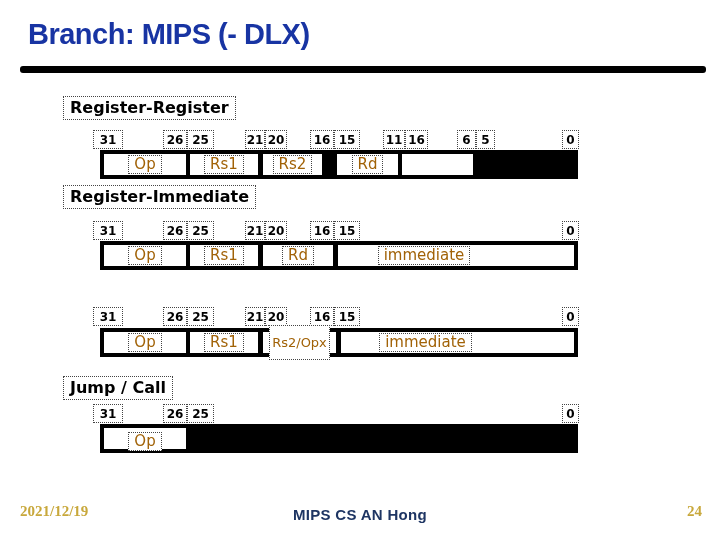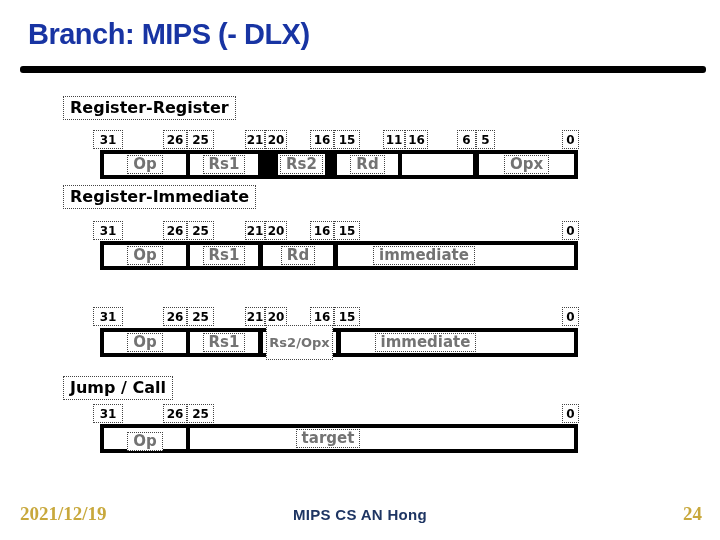--- a/index.html
+++ b/index.html
@@ -34,34 +34,34 @@
   .fbox{
     position:absolute; width:470px; height:21px;
     border:4px solid #000; background:#000;
   }
   .seg{
     position:absolute; top:0; height:21px; background:#fff;
     display:flex; align-items:center; justify-content:center;
   }
   .flabel{
     border:1px dotted #444; background:#fff; padding:0 5px;
-    font-weight:bold; font-size:15px; line-height:17px; color:#737373;
+    font-weight:normal; font-size:15px; line-height:17px; color:#a16207;
     white-space:nowrap;
   }
   .flabel:empty{display:none;}
   .flabel.tight{font-size:13px; padding:8px 2px;}
   .flabel.pull-sm{transform:translateX(-32px);}
   .flabel.pull-md{transform:translateX(-54px);}
   .seg.drop{align-items:flex-end;}
   .seg.drop .flabel{margin-bottom:-2px;}
   
   .footer-date,.footer-page{
     position:absolute; top:503px;
     font-family:"Liberation Serif",serif; font-weight:bold;
-    font-size:19px; color:#c8a83c; white-space:nowrap;text-align:center;
+    font-size:15px; color:#c8a83c; white-space:nowrap;text-align:center;
   }
   .footer-date{left:20px;}
   .footer-page{right:18px;margin-left:24px;}
   .footer-credit{
     position:absolute; top:506px; left:0; width:100%; text-align:center;
     font-family:"Liberation Sans",sans-serif; font-weight:bold;
     font-size:15px; letter-spacing:0.3px; color:#1e3563;
   }
 </style>
 </head>
@@ -87,30 +87,27 @@
   <span class="bit" style="left:476px;top:130px;width:19px">5</span>
   <span class="bit" style="left:562px;top:130px;width:17px">0</span>
 
   <div class="fbox" style="left:100px;top:150px">
     <div class="seg" style="left:0;width:82px">
         <span class="flabel">Op</span>
       </div>
     <div class="seg" style="left:86px;width:68px">
         <span class="flabel">Rs1</span>
       </div>
-    <div class="seg" style="left:174px;width:47px">
+    <div class="seg" style="left:159px;width:59px">
         <span class="flabel">Rs2</span>
       </div>
     <div class="seg" style="left:233px;width:61px">
         <span class="flabel">Rd</span>
       </div>
     <div class="seg" style="left:298px;width:71px"></div>
-    <div class="seg" style="left:375px;width:95px">
-        <span class="flabel">Opx</span>
-      </div>
   </div>
 
   <div class="sec-label" style="left:63px;top:185px">Register-Immediate</div>
 
   <span class="bit" style="left:93px;top:221px;width:30px">31</span>
   <span class="bit" style="left:163px;top:221px;width:24px">26</span>
   <span class="bit" style="left:187px;top:221px;width:27px">25</span>
   <span class="bit" style="left:245px;top:221px;width:20px">21</span>
   <span class="bit" style="left:265px;top:221px;width:22px">20</span>
   <span class="bit" style="left:310px;top:221px;width:24px">16</span>
@@ -161,22 +158,19 @@
 
   <span class="bit" style="left:93px;top:404px;width:30px">31</span>
   <span class="bit" style="left:163px;top:404px;width:24px">26</span>
   <span class="bit" style="left:187px;top:404px;width:27px">25</span>
   <span class="bit" style="left:562px;top:404px;width:17px">0</span>
 
   <div class="fbox" style="left:100px;top:424px">
     <div class="seg drop" style="left:0;width:82px">
         <span class="flabel">Op</span>
       </div>
-    <div class="seg" style="left:86px;width:384px">
-        <span class="flabel pull-md">target</span>
-      </div>
   </div>
 
   <div class="footer-date">2021/12/19</div>
   <div class="footer-credit">MIPS CS AN Hong</div>
   <div class="footer-page">24</div>
 
 </div>
 
 </body></html>

